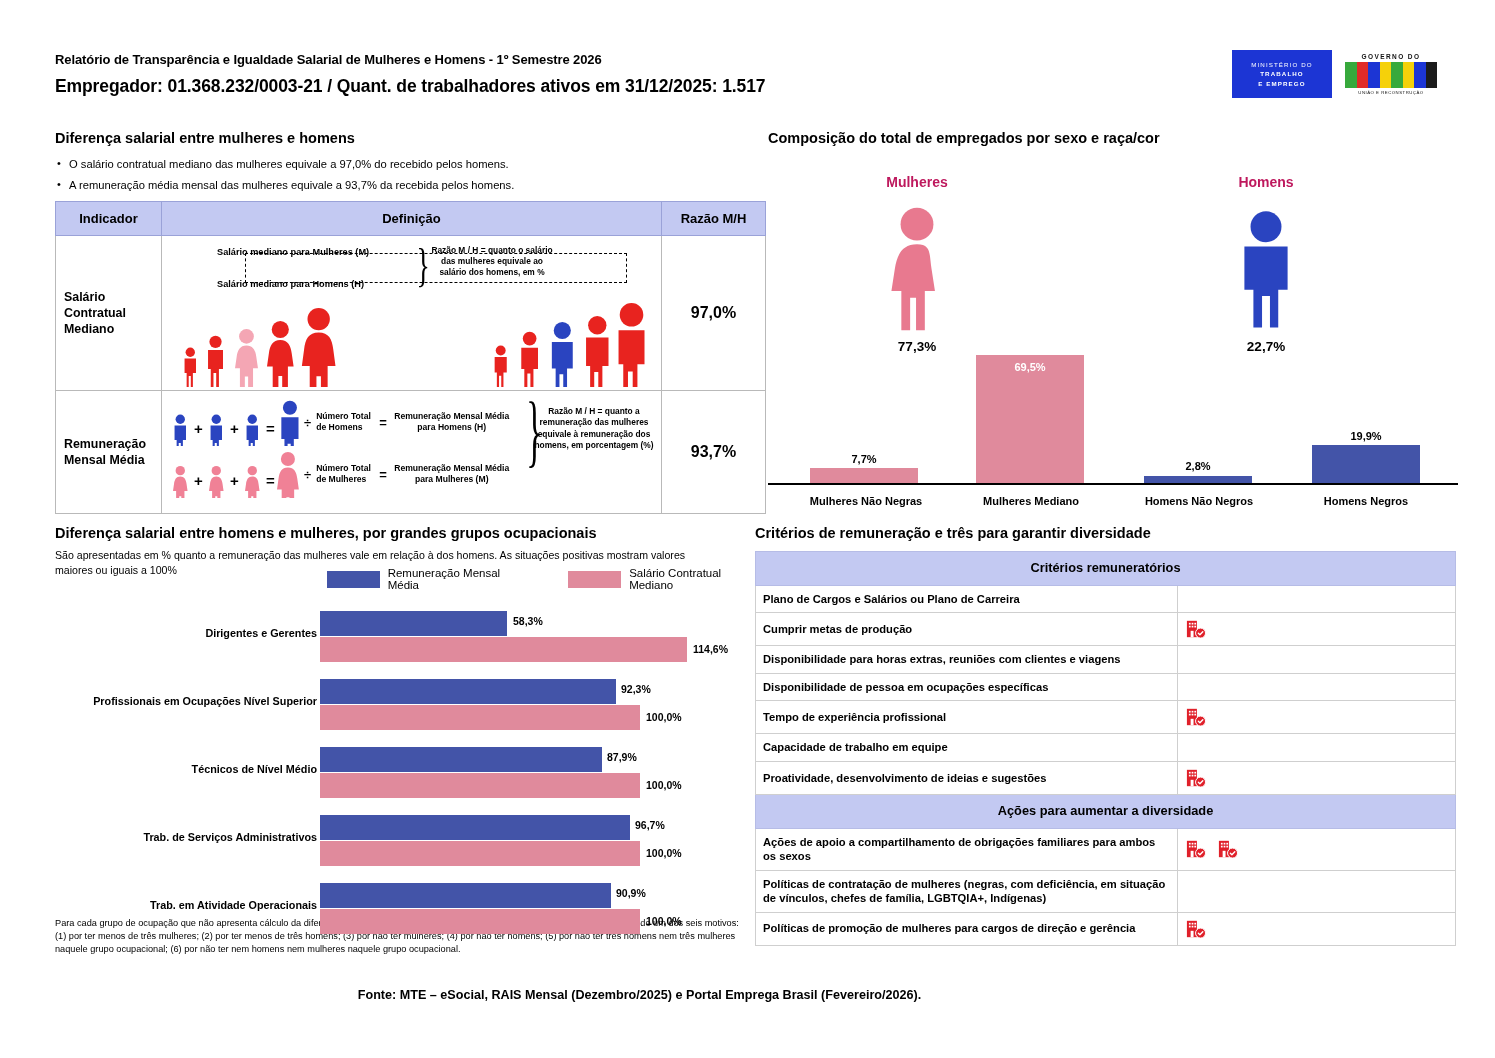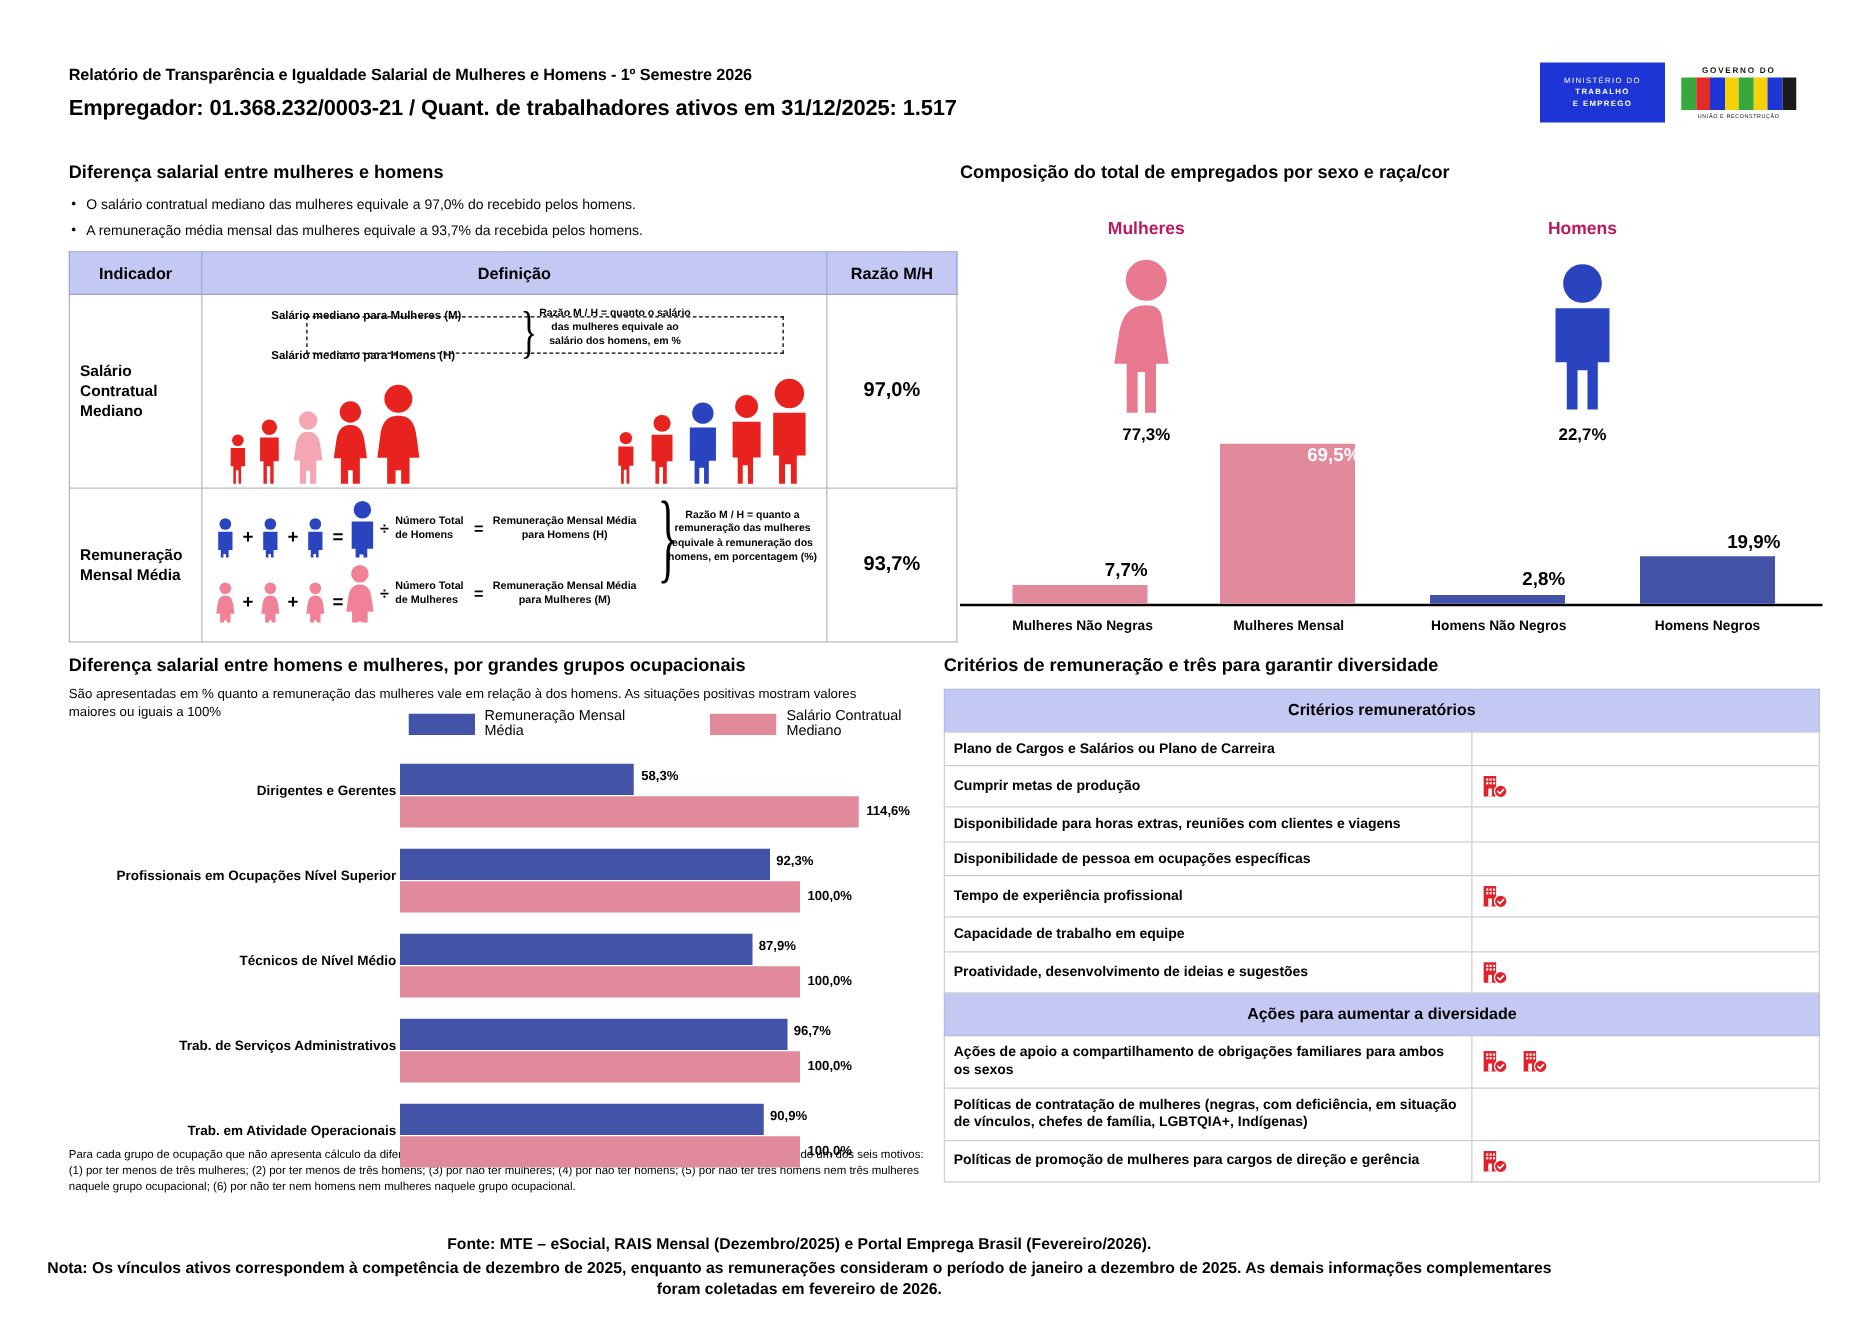--- a/index.html
+++ b/index.html
@@ -66,21 +66,21 @@
   .right-top{position:absolute;left:768px;top:130px;width:690px;}
   .pictos{position:relative;height:200px;margin-top:14px;}
   .picto{position:absolute;text-align:center;}
   .picto .plabel{font-size:14px;font-weight:bold;color:#be185d;margin-bottom:17px;}
   .picto .pval{font-size:13.5px;font-weight:bold;margin-top:2px;}
 
   .barchart{position:relative;height:160px;width:690px;margin-top:-10px;}
   .bc-axis{position:absolute;left:0;bottom:25px;width:690px;height:2.5px;background:#000;}
   .bcbar{position:absolute;bottom:27.5px;}
   .bc-lab{position:absolute;bottom:3px;font-size:11px;font-weight:bold;text-align:center;}
-  .bc-val{position:absolute;font-size:15px;font-weight:bold;text-align:center;padding-left:37px;}
+  .bc-val{position:absolute;font-size:11px;font-weight:bold;text-align:center;}
   .bc-val.inside{color:#ffffff;}
 
   
   .left-bot{position:absolute;left:55px;top:525px;width:710px;}
   .lb-sub{font-size:10.6px;margin-top:7px;line-height:1.38;width:660px;}
   .legend{position:absolute;left:272px;top:42px;display:flex;align-items:center;gap:8px;font-size:11.5px;}
   .legend .sw{width:54px;height:17px;display:inline-block;}
   .legend .gap{width:22px;}
 
   .hbar-chart{position:relative;margin-top:34px;height:300px;width:710px;}
@@ -341,21 +341,21 @@
 
     <div class="barchart">
       <div class="bc-axis"></div>
 
       <div class="bcbar" style="left:42px;width:108px;height:15px;background:#e08a9c;"></div>
       <div class="bc-val" style="left:42px;width:108px;bottom:45px;">7,7%</div>
       <div class="bc-lab" style="left:28px;width:140px;">Mulheres Não Negras</div>
 
       <div class="bcbar inside-host" style="left:208px;width:108px;height:128px;background:#e08a9c;"></div>
       <div class="bc-val inside" style="left:208px;width:108px;bottom:137px;">69,5%</div>
-      <div class="bc-lab" style="left:196px;width:134px;">Mulheres Mensal</div>
+      <div class="bc-lab" style="left:196px;width:134px;">Mulheres Mediano</div>
 
       <div class="bcbar" style="left:376px;width:108px;height:7px;background:#4354a8;"></div>
       <div class="bc-val" style="left:376px;width:108px;bottom:38px;">2,8%</div>
       <div class="bc-lab" style="left:362px;width:138px;">Homens Não Negros</div>
 
       <div class="bcbar" style="left:544px;width:108px;height:38px;background:#4354a8;"></div>
       <div class="bc-val" style="left:544px;width:108px;bottom:68px;">19,9%</div>
       <div class="bc-lab" style="left:534px;width:128px;">Homens Negros</div>
     </div>
   </div>
@@ -564,16 +564,15 @@
             </svg>
           </span>
         </td>
       </tr>
     </tbody>
       </table>
   </div>
 
   <div class="footer">
     <div class="f1">Fonte: MTE – eSocial, RAIS Mensal (Dezembro/2025) e Portal Emprega Brasil (Fevereiro/2026).</div>
-    <div class="f2">Nota: Os vínculos ativos correspondem à competência de dezembro de 2025, enquanto as remunerações consideram o período de janeiro a dezembro de 2025. As demais informações complementares foram coletadas em fevereiro de 2026.</div>
   </div>
 
 </div>
 
 </body></html>

